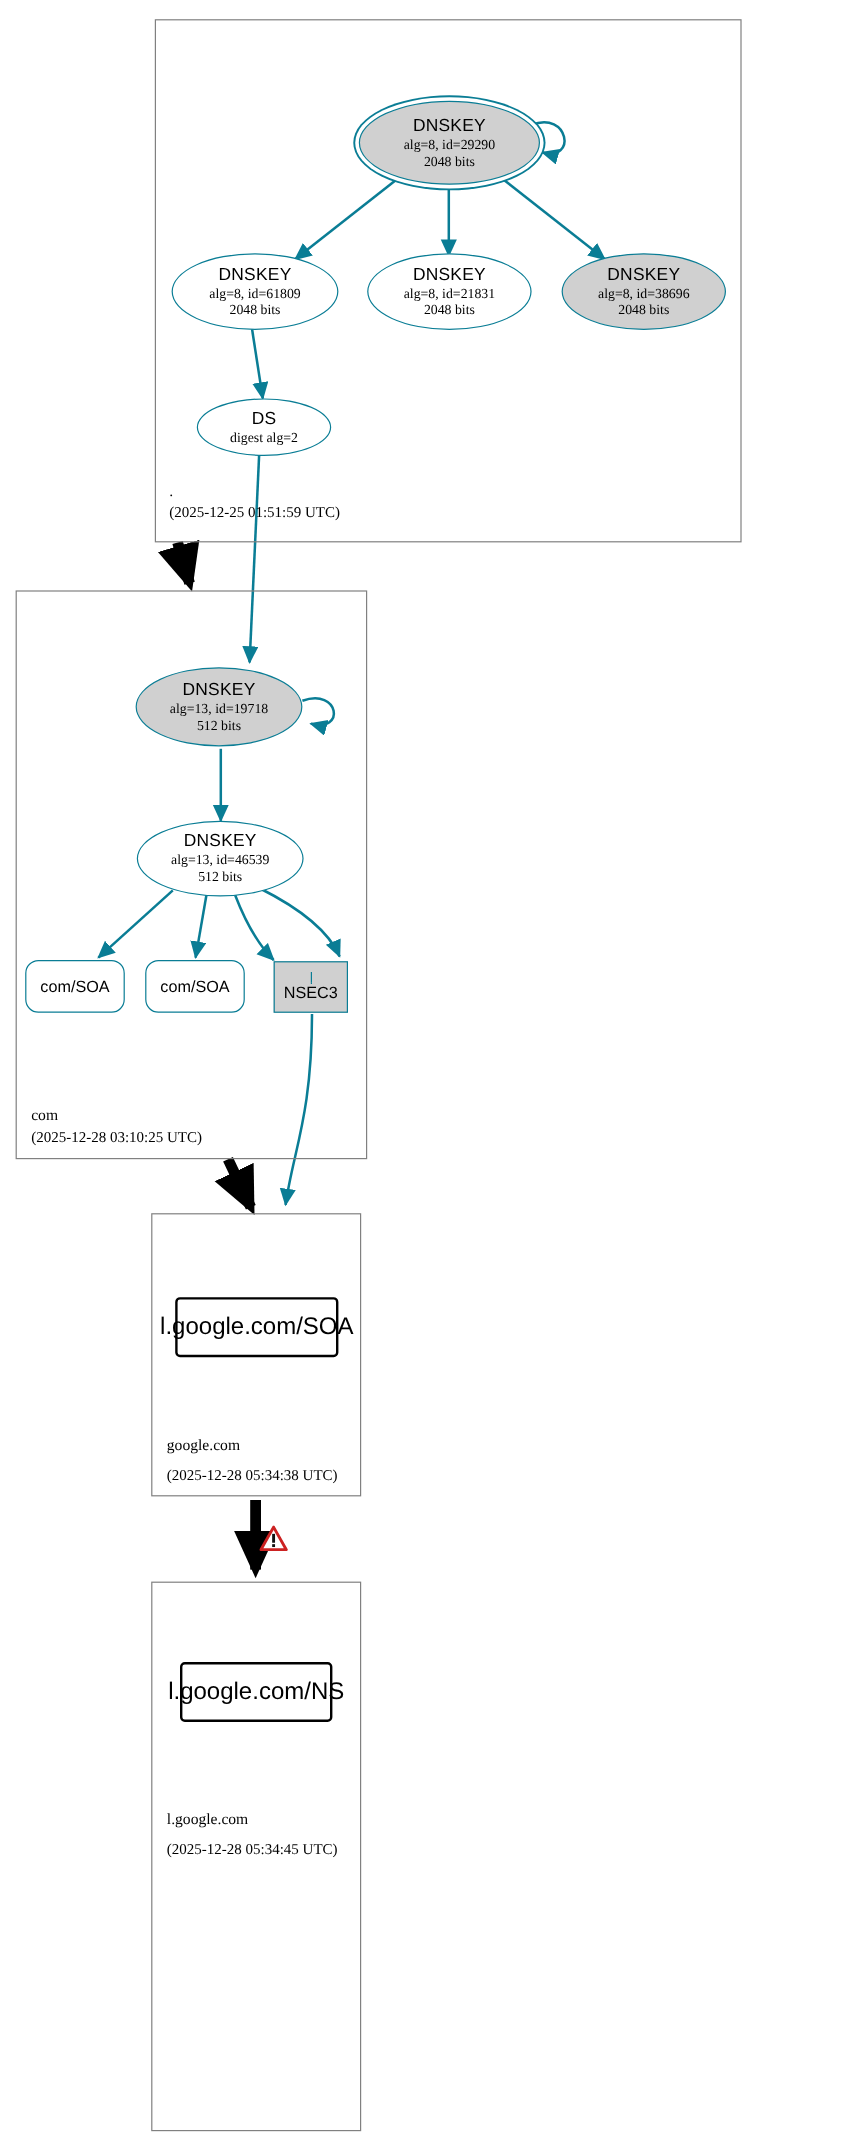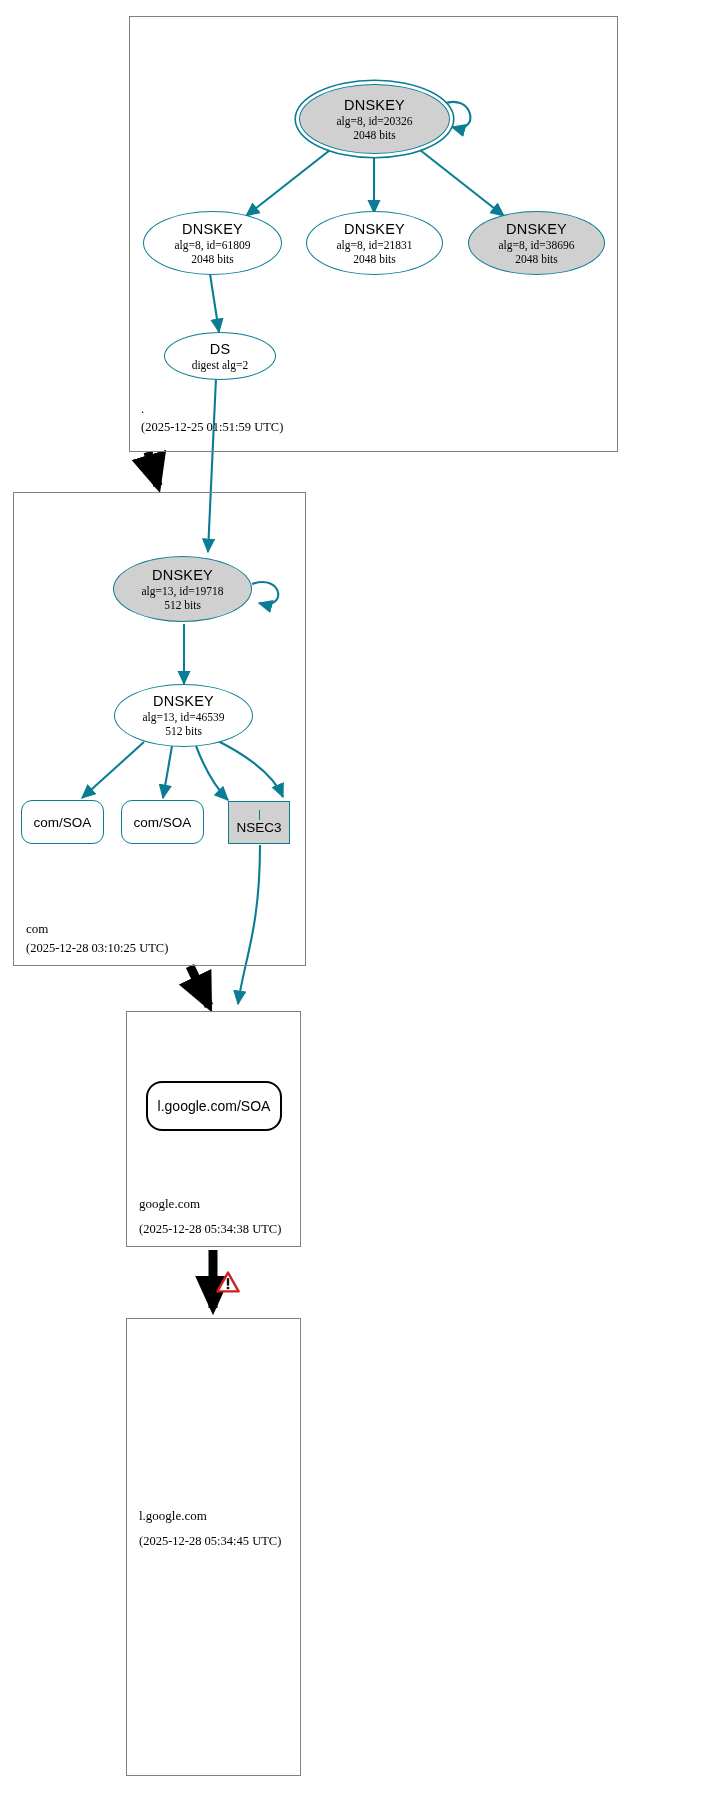--- a/index.html
+++ b/index.html
@@ -13,21 +13,21 @@
   .node{position:absolute;box-sizing:border-box;display:flex;flex-direction:column;
         align-items:center;justify-content:center;text-align:center;}
   .ellipse{border:1.6px solid #0a7d95;border-radius:50%;}
   .ellipse.dbl{box-shadow:0 0 0 3px #ffffff, 0 0 0 4.6px #0a7d95;}
   .fill-gray{background:#d0d0d0;}
   .fill-white{background:#ffffff;}
   .t1{font-family:"Liberation Sans",sans-serif;font-size:14.5px;line-height:17px;letter-spacing:.2px;}
   .t2{font-family:"Liberation Serif",serif;font-size:11.5px;line-height:14px;}
   .rrbox{border:1.8px solid #0a7d95;border-radius:11px;background:#ffffff;
          font-family:Liberation Sans, sans-serif;font-size:13.5px;}
-  .rrbox.black{border-color:#000000;border-width:2.2px;border-radius:16px;font-size:14px;}
+  .rrbox.black{border-color:#000000;border-width:2.2px;border-radius:4px;font-size:20px;}
   .nsec3{border:1.8px solid #0a7d95;background:#d0d0d0;padding:8px;justify-content:center;}
   .nsec3 .bar{height:11px;border-bottom:1.8px solid #0a7d95;display:flex;}
   .nsec3 .bar span{flex:1;}
   .nsec3 .bar span:first-child{border-right:1.8px solid #0a7d95;}
   .nsec3 .lbl{flex:1;display:flex;align-items:center;justify-content:center;
               font-family:"Liberation Sans",sans-serif;font-size:13.5px;}
   .warn{position:absolute;}
 </style>
 </head>
 <body>
@@ -92,21 +92,21 @@
   <div class="zonebox" style="left:126px;top:1011px;width:175px;height:236px;"></div>
   <div class="zonelabel" style="left:139px;top:1196px;">google.com</div>
   <div class="zonetime" style="left:139px;top:1222px;">(2025-12-28 05:34:38 UTC)</div>
 
   <div class="zonebox" style="left:126px;top:1318px;width:175px;height:458px;"></div>
   <div class="zonelabel" style="left:139px;top:1508px;">l.google.com</div>
   <div class="zonetime" style="left:139px;top:1534px;">(2025-12-28 05:34:45 UTC)</div>
 
   <div class="node ellipse dbl fill-gray" style="left:299px;top:84px;width:151px;height:70px;">
     <div class="t1">DNSKEY</div>
-    <div class="t2">alg=8, id=20326</div>
+    <div class="t2">alg=8, id=29290</div>
     <div class="t2">2048 bits</div>
   </div>
 
   <div class="node ellipse fill-white" style="left:143px;top:211px;width:139px;height:64px;">
     <div class="t1">DNSKEY</div>
     <div class="t2">alg=8, id=61809</div>
     <div class="t2">2048 bits</div>
   </div>
 
   <div class="node ellipse fill-white" style="left:306px;top:211px;width:137px;height:64px;">
@@ -151,20 +151,23 @@
         <span></span>
         <span></span>
       </div>
     <div class="lbl">NSEC3</div>
   </div>
 
   <div class="node rrbox black" style="left:146px;top:1081px;width:136px;height:50px;">
     <div>l.google.com/SOA</div>
   </div>
 
+  <div class="node rrbox black" style="left:150px;top:1385px;width:127px;height:50px;">
+    <div>l.google.com/NS</div>
+  </div>
 
   <div class="warn" style="left:216px;top:1271px;width:24px;height:22px;">
     <svg width="24" height="22" viewBox="0 0 24 22">
       <path d="M12,1.6 L22.6,20.4 L1.4,20.4 Z" fill="#ffffff" stroke="#cc2222" stroke-width="2.4" stroke-linejoin="round"></path>
       <rect x="10.8" y="7.2" width="2.4" height="7.4" fill="#111"></rect>
       <rect x="10.8" y="15.8" width="2.4" height="2.4" fill="#111"></rect>
     </svg>
   </div>
 
 </div>

